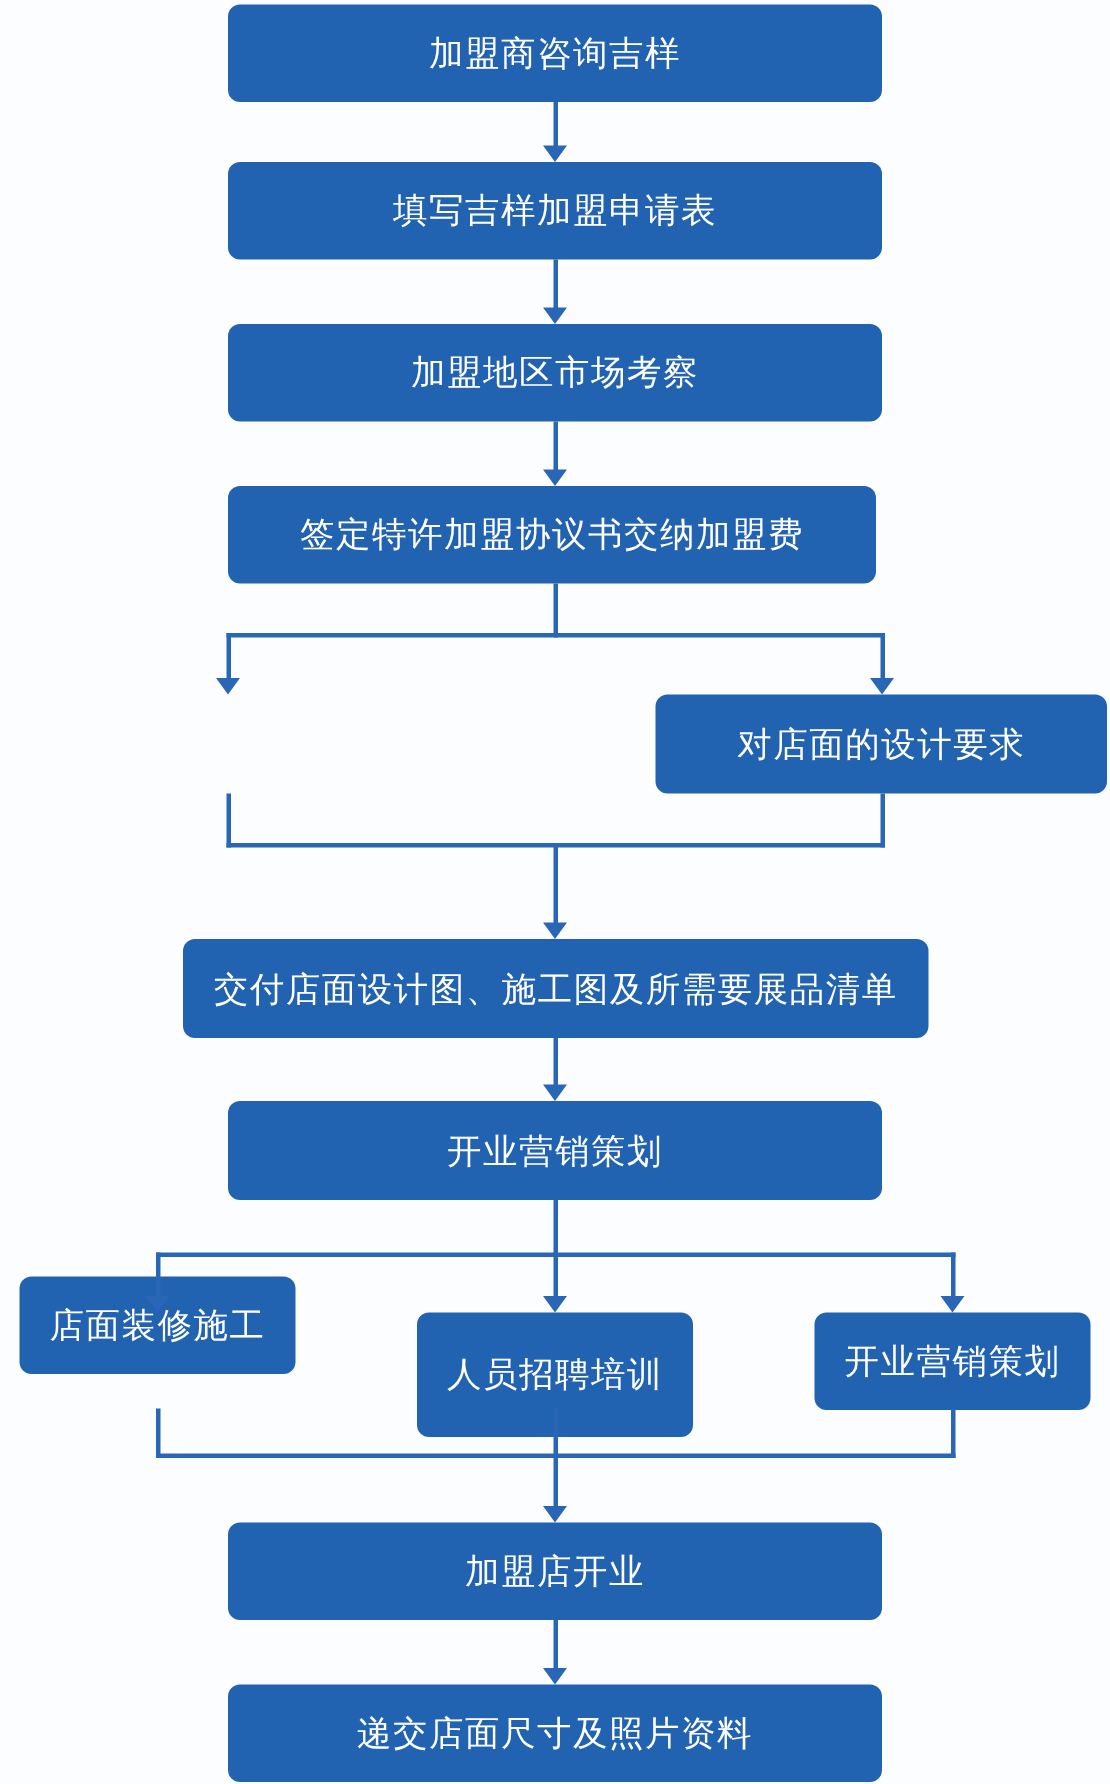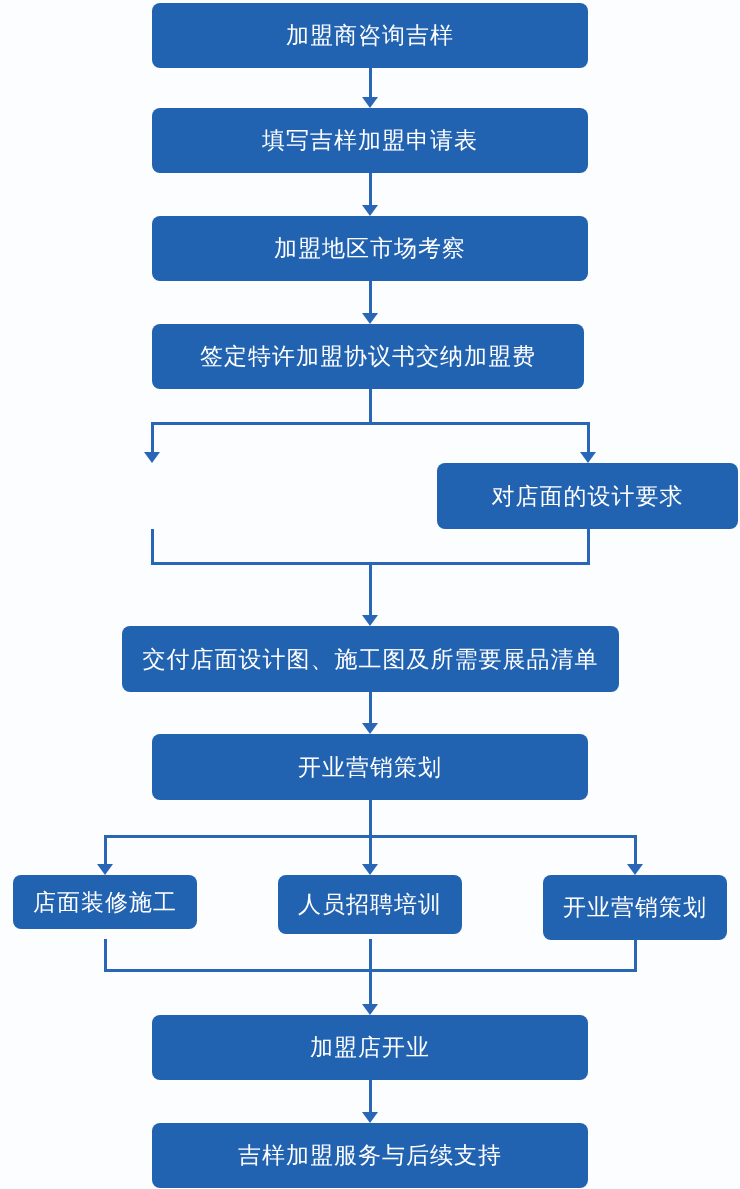--- a/index.html
+++ b/index.html
@@ -66,35 +66,35 @@
     <span>交付店面设计图、施工图及所需要展品清单</span>
   </div>
 
   <div class="node" style="left:437px; top:463px; width:301px; height:66px">
     <span>对店面的设计要求</span>
   </div>
   <div class="node" style="left:152px; top:734px; width:436px; height:66px">
     <span>开业营销策划</span>
   </div>
 
-  <div class="node" style="left:13px; top:875px; width:184px; height:54px">
+  <div class="node" style="left:13px; top:851px; width:184px; height:65px">
     <span>店面装修施工</span>
   </div>
-  <div class="node" style="left:278px; top:875px; width:184px; height:59px">
+  <div class="node" style="left:278px; top:875px; width:184px; height:83px">
     <span>人员招聘培训</span>
   </div>
   <div class="node" style="left:543px; top:875px; width:184px; height:65px">
     <span>开业营销策划</span>
   </div>
 
   <div class="node" style="left:152px; top:1015px; width:436px; height:65px">
     <span>加盟店开业</span>
   </div>
   <div class="node" style="left:152px; top:1123px; width:436px; height:65px">
-    <span>吉样加盟服务与后续支持</span>
+    <span>递交店面尺寸及照片资料</span>
   </div>
 
   <div class="vline" style="left:368.5px; top:68px; height:31px"></div>
   <div class="head" style="left:362px; top:97px"></div>
 
   <div class="vline" style="left:368.5px; top:173px; height:34px"></div>
   <div class="head" style="left:362px; top:205px"></div>
 
   <div class="vline" style="left:368.5px; top:281px; height:34px"></div>
   <div class="head" style="left:362px; top:313px"></div>

